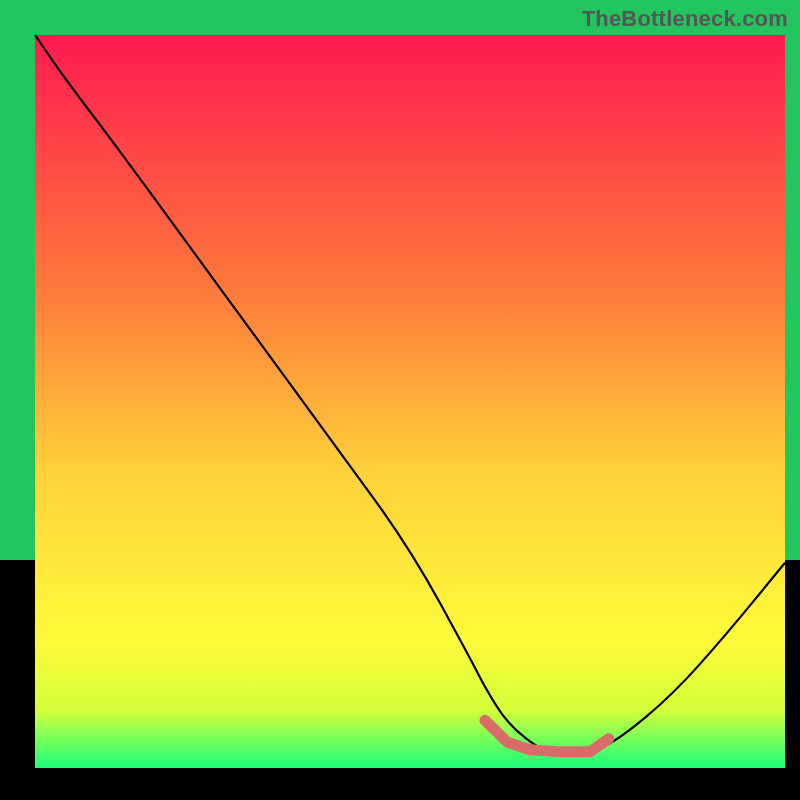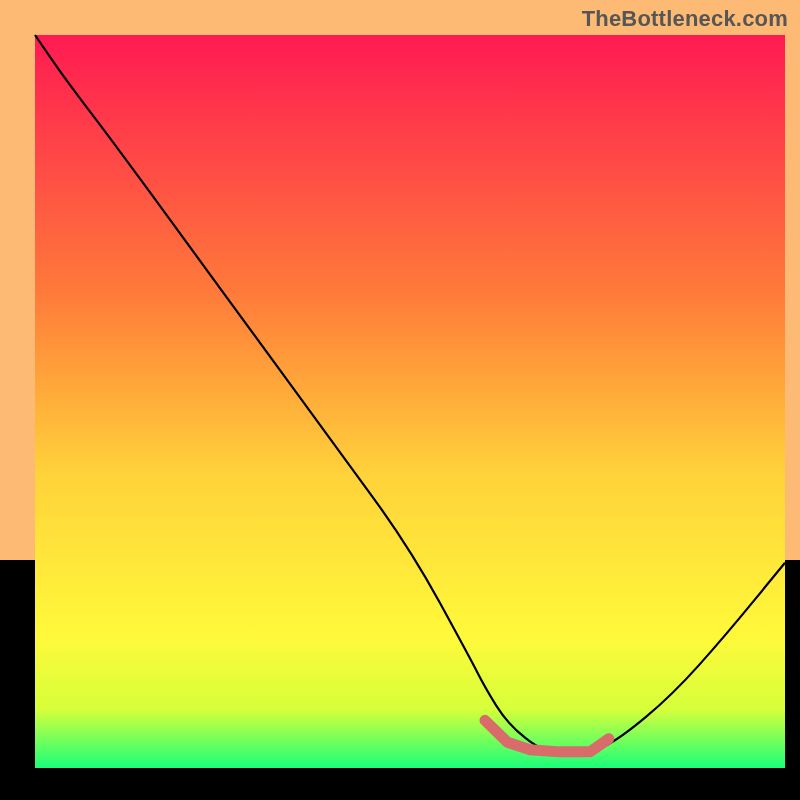--- a/index.html
+++ b/index.html
@@ -7,21 +7,21 @@
     padding: 0;
     width: 800px;
     height: 800px;
     background: #000;
     overflow: hidden;
   }
   .container {
     position: relative;
     width: 800px;
     height: 560px;
-    background: #fdba74;
+    background: #22c55e;
   }
   .watermark {
     position: absolute;
     top: 6px;
     right: 12px;
     font-family: Arial, Helvetica, sans-serif;
     font-size: 22px;
     font-weight: bold;
     color: #565656;
     letter-spacing: 0.2px;

